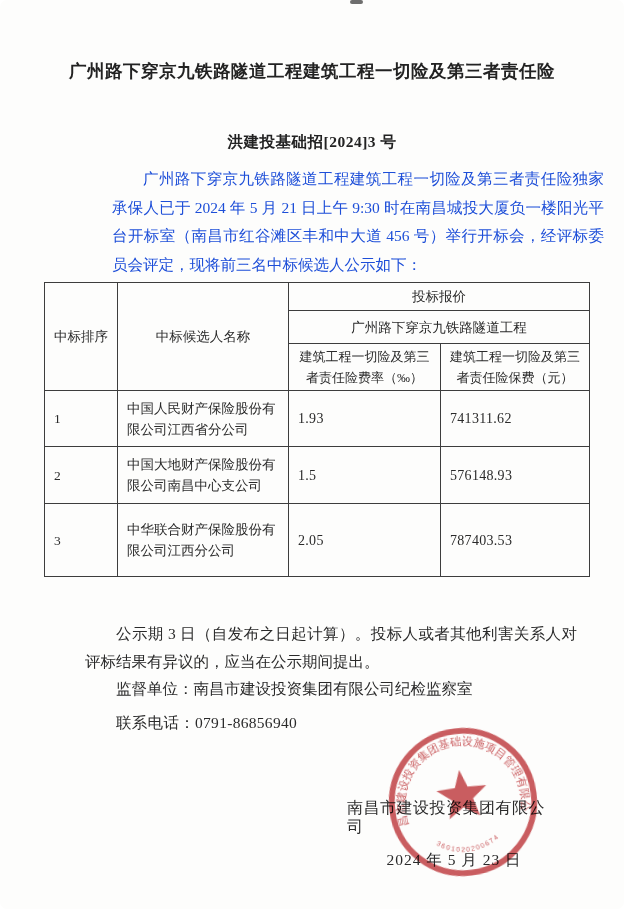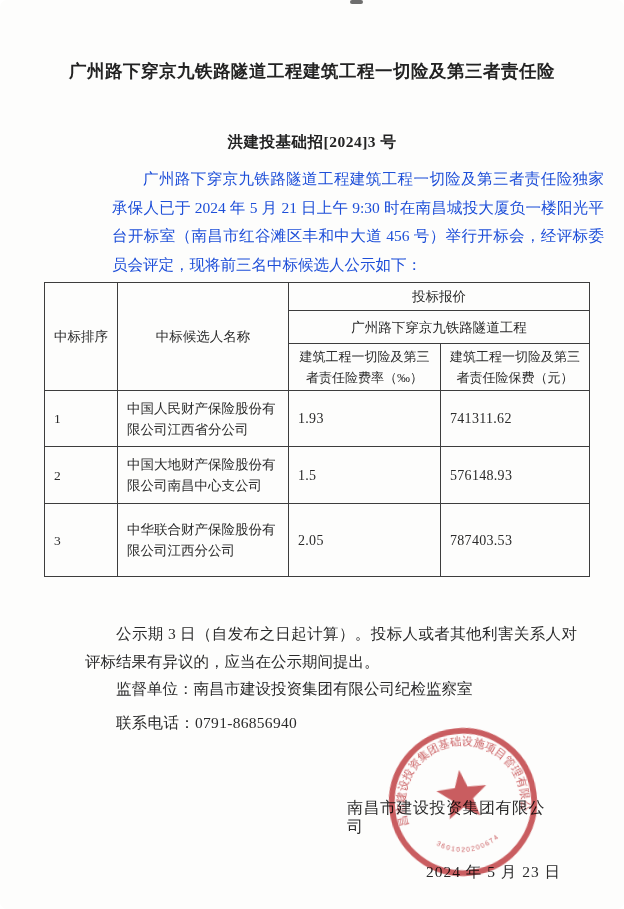--- a/index.html
+++ b/index.html
@@ -56,21 +56,21 @@
   .footer-block p{margin:0;}
   .footer-block .notice{text-indent:2em;text-align:justify;}
   .footer-block .supervisor{margin-left:2em;}
   .footer-block .phone{margin-top:6px;margin-left:2em;letter-spacing:.3px;}
 
   .signature{
     position:absolute;left:347px;top:798px;width:214px;
     font-size:16px;color:#2a2a2a;
   }
   .signature .company{letter-spacing:.5px;line-height:19px;}
-  .signature .date{margin-top:26px;text-align:right;font-size:15.5px;letter-spacing:1px;}
+  .signature .date{margin-top:14px;text-align:center;font-size:15.5px;letter-spacing:1px;}
 
   .seal{
     position:absolute;left:385px;top:724px;width:156px;height:156px;
     transform:rotate(-7deg);
     opacity:.82;
     mix-blend-mode:multiply;
     filter:blur(.3px);
   }
 </style>
 </head>

